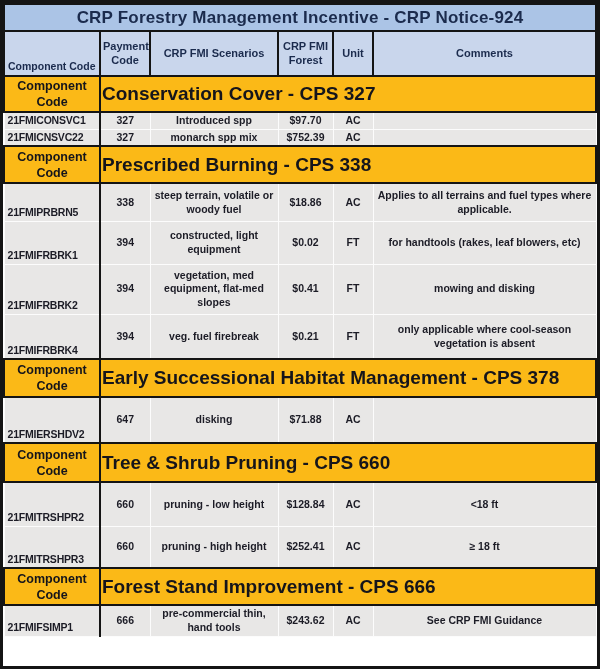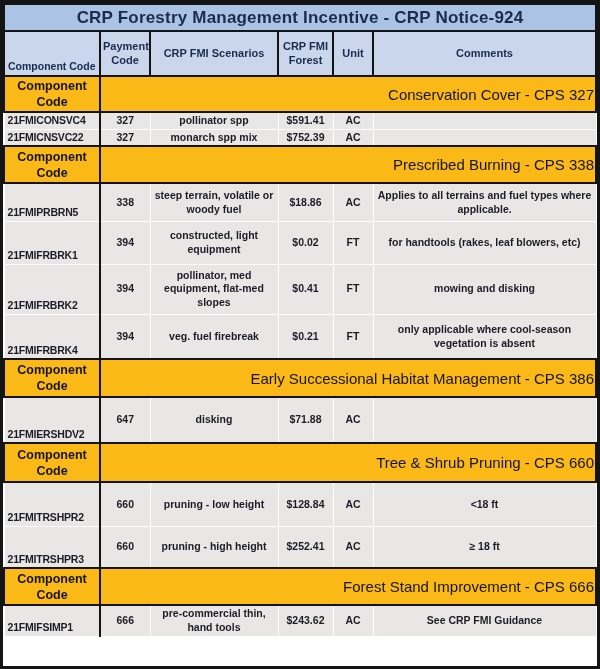--- a/index.html
+++ b/index.html
@@ -71,23 +71,23 @@
     font-size:12.5px;
     text-align:center;
     vertical-align:middle;
     border:2px solid var(--border-dark);
     line-height:1.3;
     padding:0 4px;
   }
   .sec-title{
     background:var(--yellow);
     color:#15151b;
-    font-weight:normal;
-    font-size:15px;
-    text-align:right;
+    font-weight:bold;
+    font-size:19px;
+    text-align:left;
     vertical-align:middle;
     border:2px solid var(--border-dark);
   }
   
   .dc{
     background:var(--row-gray);
     color:var(--text-dark);
     font-weight:bold;
     font-size:10.5px;
     text-align:center;
@@ -129,24 +129,24 @@
           <td class="ch">CRP FMI Scenarios</td>
           <td class="ch">CRP FMI Forest</td>
           <td class="ch">Unit</td>
           <td class="ch">Comments</td>
         </tr>
       <tr style="height: 36px;">
             <td class="sec-left">Component Code</td>
             <td class="sec-title" colspan="5">Conservation Cover - CPS 327</td>
           </tr>
           <tr style="height: 16px;">
-            <td class="dc comp">21FMICONSVC4</td>
+            <td class="dc comp">21FMICONSVC1</td>
             <td class="dc">327</td>
-            <td class="dc">pollinator spp</td>
-            <td class="dc">$591.41</td>
+            <td class="dc">Introduced spp</td>
+            <td class="dc">$97.70</td>
             <td class="dc">AC</td>
             <td class="dc"></td>
           </tr>
           <tr style="height: 16px;">
             <td class="dc comp">21FMICNSVC22</td>
             <td class="dc">327</td>
             <td class="dc">monarch spp mix</td>
             <td class="dc">$752.39</td>
             <td class="dc">AC</td>
             <td class="dc"></td>
@@ -167,36 +167,36 @@
             <td class="dc comp">21FMIFRBRK1</td>
             <td class="dc">394</td>
             <td class="dc">constructed, light equipment</td>
             <td class="dc">$0.02</td>
             <td class="dc">FT</td>
             <td class="dc">for handtools (rakes, leaf blowers, etc)</td>
           </tr>
           <tr style="height: 50px;">
             <td class="dc comp">21FMIFRBRK2</td>
             <td class="dc">394</td>
-            <td class="dc">pollinator, med equipment, flat-med slopes</td>
+            <td class="dc">vegetation, med equipment, flat-med slopes</td>
             <td class="dc">$0.41</td>
             <td class="dc">FT</td>
             <td class="dc">mowing and disking</td>
           </tr>
           <tr style="height: 45px;">
             <td class="dc comp">21FMIFRBRK4</td>
             <td class="dc">394</td>
             <td class="dc">veg. fuel firebreak</td>
             <td class="dc">$0.21</td>
             <td class="dc">FT</td>
             <td class="dc">only applicable where cool-season vegetation is absent</td>
           </tr>
           <tr style="height: 38px;">
             <td class="sec-left">Component Code</td>
-            <td class="sec-title" colspan="5">Early Successional Habitat Management - CPS 386</td>
+            <td class="sec-title" colspan="5">Early Successional Habitat Management - CPS 378</td>
           </tr>
           <tr style="height: 46px;">
             <td class="dc comp">21FMIERSHDV2</td>
             <td class="dc">647</td>
             <td class="dc">disking</td>
             <td class="dc">$71.88</td>
             <td class="dc">AC</td>
             <td class="dc"></td>
           </tr>
           <tr style="height: 39px;">

